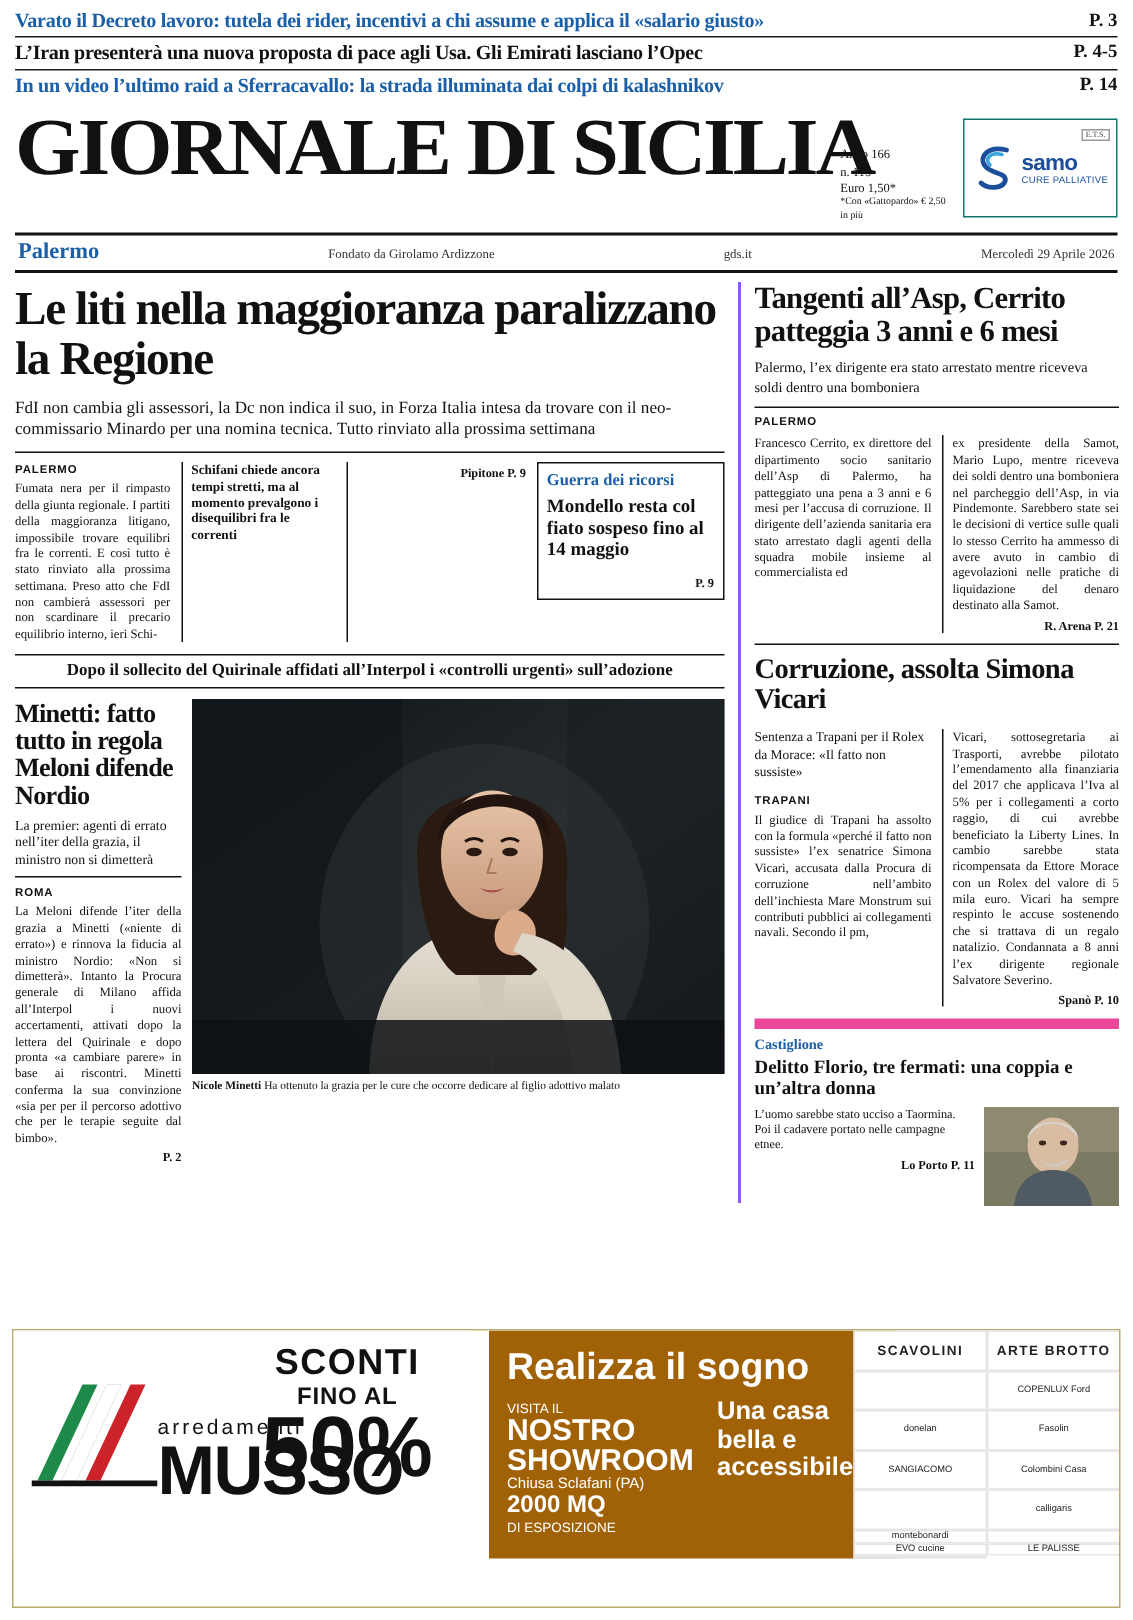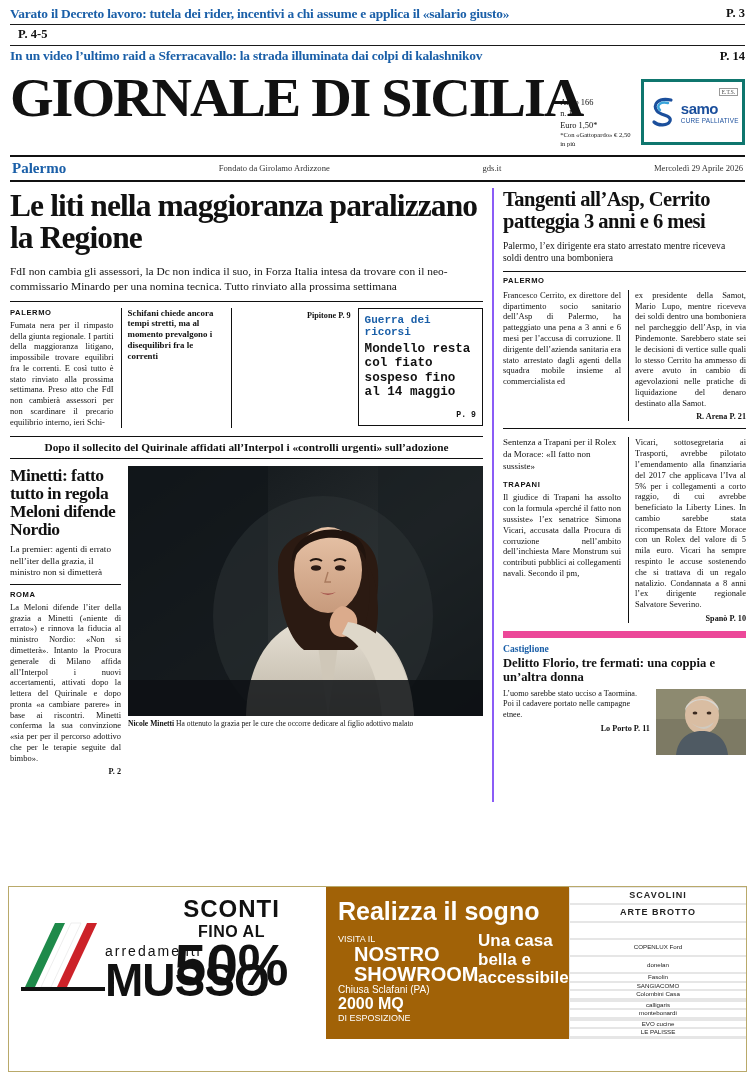--- a/index.html
+++ b/index.html
@@ -8,21 +8,21 @@
     background: #ffffff;
     font-family: "Liberation Serif", serif;
     color: #111;
     overflow: hidden;
   }
   .page { width: 755px; height: 1080px; position: relative; background: #fff; }
 
   
   .teasers { padding: 4px 10px 0 10px; }
   .teaser {
-    display: flex; align-items: flex-end; justify-content: space-between;
+    display: flex; align-items: flex-start; justify-content: space-between;
     border-bottom: 1px solid #1a1a1a;
     padding: 2px 0 3px 0;
   }
   .teaser:first-child { border-top: none; }
   .teaser .txt { font-weight: bold; font-size: 13.4px; letter-spacing: -0.2px; line-height: 1.15; }
   .teaser.blue .txt { color: #1a5fa8; }
   .teaser .pg { font-weight: bold; font-size: 12.5px; white-space: nowrap; padding-left: 8px; }
 
   
   .masthead {
@@ -36,21 +36,21 @@
     letter-spacing: -2px;
     line-height: 0.95;
     transform: scaleX(1.04);
     transform-origin: left top;
     white-space: nowrap;
   }
   .masthead-right { display: flex; align-items: flex-start; gap: 8px; padding-top: 6px; }
   .issue-info { font-size: 8.4px; line-height: 1.35; text-align: left; padding-top: 18px; }
   .issue-info .small { font-size: 6.6px; }
   .samo-box {
-    width: 122px; height: 66px; border: 3px solid #0f766e; background: #fff;
+    width: 122px; height: 66px; border: 1px solid #0f766e; background: #fff;
     display: flex; align-items: center; justify-content: center; position: relative;
   }
   .samo-inner { display: flex; align-items: center; gap: 3px; }
   .samo-swirl { width: 30px; height: 34px; position: relative; }
   .samo-swirl svg { display: block; }
   .samo-txt { text-align: left; }
   .samo-word { font-family: "Liberation Sans", sans-serif; font-weight: bold; font-size: 15px; color: #1b4f9c; letter-spacing: -0.5px; }
   .samo-sub { font-family: "Liberation Sans", sans-serif; font-size: 6.4px; color: #1b4f9c; letter-spacing: 0.2px; }
   .samo-ets { position: absolute; right: 4px; top: 6px; font-size: 5.4px; color: #444; border: 1px solid #999; padding: 0 2px; }
 
@@ -81,21 +81,21 @@
 
   .kicker { font-family: "Liberation Sans", sans-serif; font-weight: bold; font-size: 7.6px; letter-spacing: 0.6px; margin-bottom: 3px; }
   .body-txt { font-size: 8.5px; line-height: 1.27; text-align: justify; }
   .byline { font-size: 8.2px; font-weight: bold; text-align: right; margin-top: 3px; }
   .byline .pg { font-weight: bold; }
 
   .cols4 { display: flex; margin-top: 6px; gap: 7px; }
   .c1 { width: 104px; }
   .c2 { width: 104px; border-left: 1px solid #111; padding-left: 6px; }
   .c3 { width: 120px; border-left: 1px solid #111; padding-left: 6px; }
-  .c4 { width: 126px; font-family: Liberation Mono, monospace; }
+  .c4 { width: 126px; }
   .c2 .lead { font-weight: bold; font-size: 8.9px; line-height: 1.2; }
   .c3 .lead { font-size: 8.5px; line-height: 1.27; text-align: justify; }
 
   .boxed-ricorsi { border: 1px solid #111; padding: 5px 6px 6px 6px; }
   .boxed-ricorsi .rk { color: #1a5fa8; font-weight: bold; font-size: 11px; margin-bottom: 4px; }
   .boxed-ricorsi .rt { font-weight: bold; font-size: 12.6px; line-height: 1.15; }
   .boxed-ricorsi .rp { font-size: 8.2px; font-weight: bold; text-align: right; margin-top: 10px; }
 
   
   .strip {
@@ -152,41 +152,42 @@
   .musso-big { font-family: "Liberation Sans", sans-serif; font-weight: bold; font-size: 46px; letter-spacing: -1px; color: #111; line-height: .95; }
   .musso-mark { position: absolute; left: 12px; top: 30px; width: 84px; height: 74px; }
 
   .sconti { position: absolute; left: 150px; top: 8px; width: 145px; color: #111; font-family: "Liberation Sans", sans-serif; text-align: center; }
   .sconti .w1 { font-weight: bold; font-size: 24px; letter-spacing: 1px; }
   .sconti .w2 { font-weight: bold; font-size: 16px; letter-spacing: .5px; }
   .sconti .w3 { font-weight: bold; font-size: 57px; line-height: .85; color: #111; }
 
   .ad-mid .realizza { color: #fff; font-family: "Liberation Sans", sans-serif; font-weight: bold; font-size: 25px; padding: 12px 0 0 12px; line-height: 1; }
   .ad-mid .visita { color: #fff; font-family: "Liberation Sans", sans-serif; font-size: 9px; padding: 10px 0 0 12px; }
-  .ad-mid .nostro { color: #fff; font-family: "Liberation Sans", sans-serif; font-weight: bold; font-size: 20px; padding-left: 28px; line-height: 1; }
+  .ad-mid .nostro { color: #fff; font-family: "Liberation Sans", sans-serif; font-weight: bold; font-size: 20px; padding-left: 12px; line-height: 1; }
   .ad-mid .chiusa { color: #fff; font-family: "Liberation Sans", sans-serif; font-size: 10px; padding-left: 12px; }
   .ad-mid .mq { color: #fff; font-family: "Liberation Sans", sans-serif; font-weight: bold; font-size: 16px; padding-left: 12px; }
   .ad-mid .espo { color: #fff; font-family: "Liberation Sans", sans-serif; font-size: 9px; padding-left: 12px; }
   .ad-mid .casa { color: #fff; font-family: "Liberation Sans", sans-serif; font-weight: bold; font-size: 17px; padding: 8px 0 0 12px; line-height: 1.1; }
 
-  .brandgrid { display: grid; grid-template-columns: repeat(1, 1fr); grid-template-rows: repeat(5, 1fr); width: 100%; height: 100%; }
+  .brandgrid { display: grid; grid-template-columns: repeat(2, 1fr); grid-template-rows: repeat(5, 1fr); width: 100%; height: 100%; }
   .brandgrid div { display: flex; align-items: center; justify-content: center; font-family: "Liberation Sans", sans-serif; font-size: 6.2px; color: #222; border: .5px solid #e6e6e6; text-align: center; line-height: 1.05; }
   .brandgrid div.big { font-size: 9px; font-weight: bold; letter-spacing: 1px; }
 </style>
 </head>
 <body>
 
 <div class="page">
 
   <div class="teasers">
     <div class="teaser blue">
       <div class="txt">Varato il Decreto lavoro: tutela dei rider, incentivi a chi assume e applica il «salario giusto»</div>
       <div class="pg">P. 3</div>
     </div>
     <div class="teaser">
+      <div class="txt">L’Iran presenterà una nuova proposta di pace agli Usa. Gli Emirati lasciano l’Opec</div>
       <div class="pg">P. 4-5</div>
     </div>
     <div class="teaser blue" style="border-bottom:none;">
       <div class="txt">In un video l’ultimo raid a Sferracavallo: la strada illuminata dai colpi di kalashnikov</div>
       <div class="pg">P. 14</div>
     </div>
   </div>
 
   <div class="masthead">
     <div class="logo-title">GIORNALE DI SICILIA</div>
@@ -332,20 +333,21 @@
           <div class="body-txt">ex presidente della Samot, Mario Lupo, mentre riceveva dei soldi dentro una bomboniera nel parcheggio dell’Asp, in via Pindemonte. Sarebbero state sei le decisioni di vertice sulle quali lo stesso Cerrito ha ammesso di avere avuto in cambio di agevolazioni nelle pratiche di liquidazione del denaro destinato alla Samot.</div>
           <div class="r-byline">
             <span>R. Arena</span>
             <span>P. 21</span>
           </div>
         </div>
       </div>
 
       <div class="rule"></div>
 
+      <div class="r-head2">Corruzione, assolta Simona Vicari</div>
       <div class="r-cols" style="margin-top:8px;">
         <div class="r-c">
           <div class="r-sum">Sentenza a Trapani per il Rolex da Morace: «Il fatto non sussiste»</div>
           <div class="kicker" style="margin-top:8px;">TRAPANI</div>
           <div class="body-txt" style="margin-top:3px;">Il giudice di Trapani ha assolto con la formula «perché il fatto non sussiste» l’ex senatrice Simona Vicari, accusata dalla Procura di corruzione nell’ambito dell’inchiesta Mare Monstrum sui contributi pubblici ai collegamenti navali. Secondo il pm,</div>
         </div>
         <div class="r-c second">
           <div class="body-txt">Vicari, sottosegretaria ai Trasporti, avrebbe pilotato l’emendamento alla finanziaria del 2017 che applicava l’Iva al 5% per i collegamenti a corto raggio, di cui avrebbe beneficiato la Liberty Lines. In cambio sarebbe stata ricompensata da Ettore Morace con un Rolex del valore di 5 mila euro. Vicari ha sempre respinto le accuse sostenendo che si trattava di un regalo natalizio. Condannata a 8 anni l’ex dirigente regionale Salvatore Severino.</div>
           <div class="r-byline">
             <span>Spanò</span>

